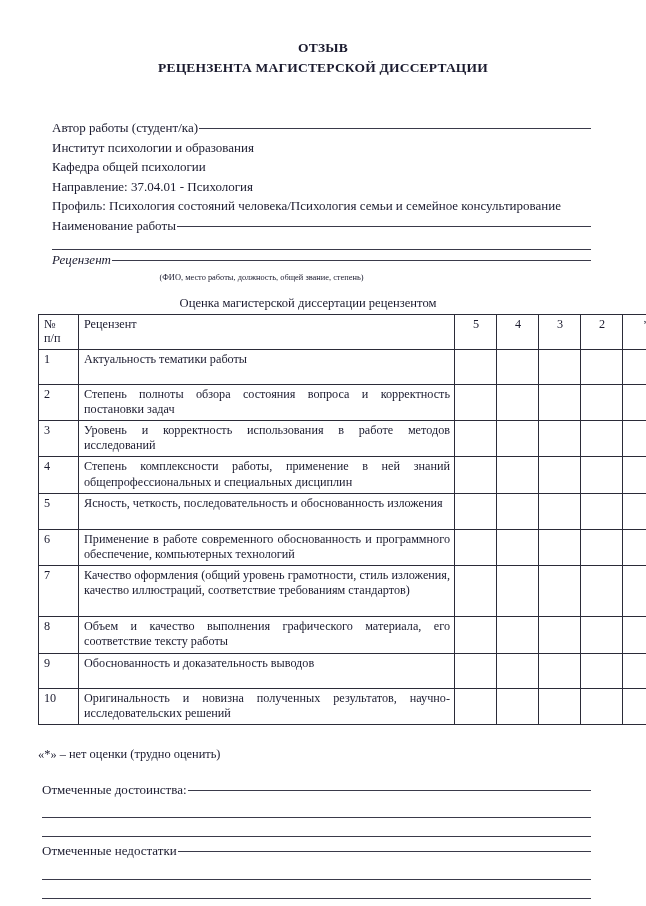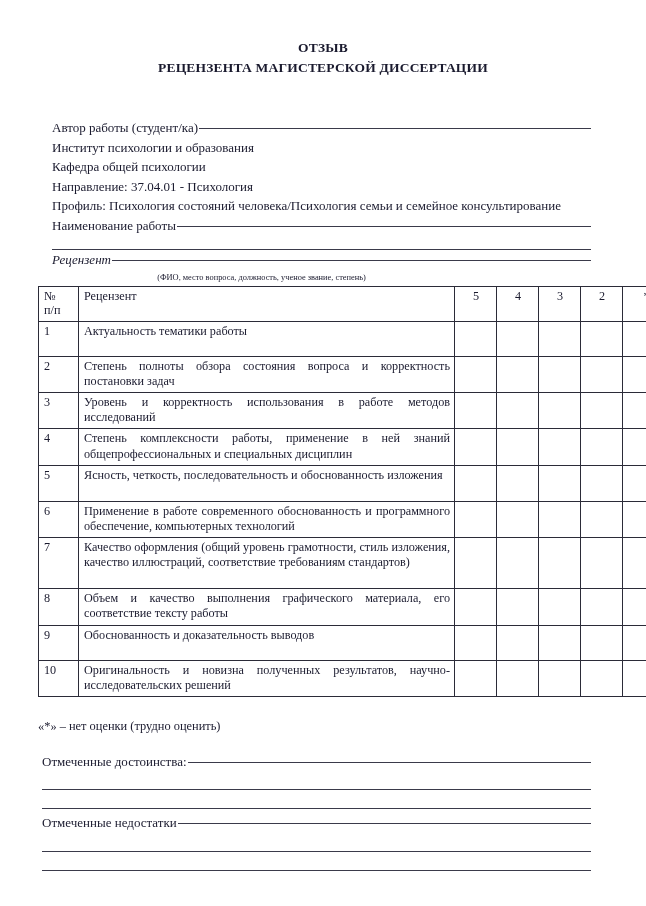--- a/index.html
+++ b/index.html
@@ -189,23 +189,24 @@
       <span class="rule"></span>
     </div>
 
     <div class="full-rule"></div>
 
     <div class="field-row" style="font-style:italic;">
       <span class="field-label">Рецензент</span>
       <span class="rule"></span>
     </div>
 
-    <div class="caption-small">(ФИО, место вопроса, должность, ученое звание, степень)</div>
+    <div class="caption-small">(ФИО, место работы, должность, общей звание, степень)</div>
   </div>
 
+  <div class="table-caption">Оценка магистерской диссертации рецензентом</div>
 
   <div class="table-wrap">
     <table class="grades">
       <thead>
         <tr class="hdr">
           <th class="c-num">
             <div>№</div>
             <div>п/п</div>
           </th>
           <th class="c-ind">Рецензент</th>

